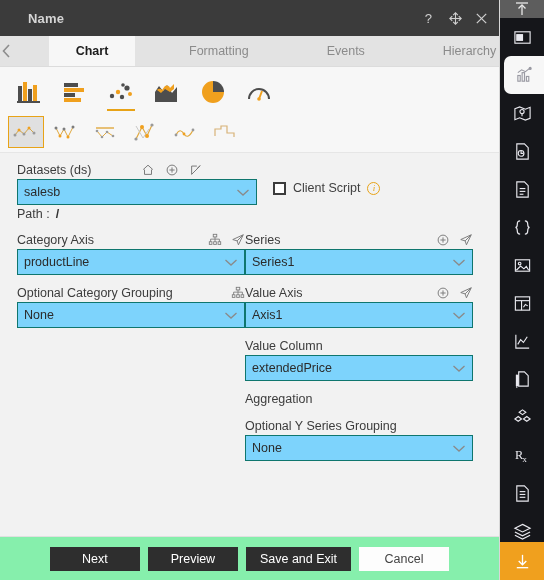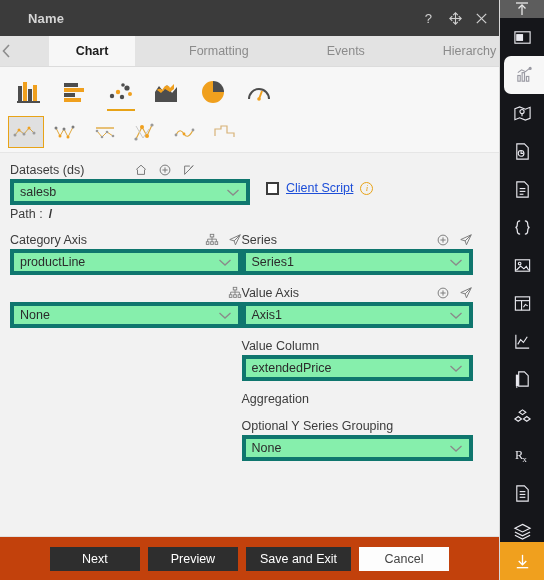--- a/index.html
+++ b/index.html
@@ -94,75 +94,75 @@
     display: flex; align-items: center; justify-content: center;
     cursor: pointer; border: 1px solid transparent;
   }
   .sub-btn.selected {
     background: #e0e0e0; border: 1px solid #e8a317;
   }
 
   
   .formbody {
     flex: 1 1 auto; background: #f2f2f2;
-    padding: 8px 26px 0 10px; position: relative; overflow: hidden;
+    padding: 8px 26px 0 10px; position: relative; overflow: hidden; margin-left: 7px;
   }
 
   .ds-block { margin-bottom: 9px; }
   .ds-head {
     display: flex; align-items: center; height: 18px;
   }
   .lbl {
     font-size: 12.5px; color: #3c3c3c;
   }
   .ds-icons { display: flex; gap: 10px; margin-left: 50px; color: #777; }
   .mini { cursor: pointer; line-height: 0; }
 
   .sel {
-    width: 100%; height: 26px; background: #86efac;
-    border: 4px solid #0f766e;
+    width: 100%; height: 26px; background: #7dd3fc;
+    border: 1px solid #0f766e;
     display: flex; align-items: center;
     padding: 0 6px; font-size: 12.5px; color: #2b2b2b;
     cursor: pointer; position: relative; text-align: center;
   }
   .sel .chev {
     margin-left: auto; color: #8a8a8a; line-height: 0;
   }
   .pathline { font-size: 12.5px; color: #3c3c3c; margin-top: 2px; }
   .pathline .pv { font-weight: bold; color: #333; margin-left: 6px; }
 
   .ds-top { display: flex; align-items: flex-start; }
   .ds-left { width: 240px; }
   .cs-wrap {
     display: flex; align-items: center; gap: 7px;
     margin-left: 16px; margin-top: 20px;
   }
   .checkbox {
     width: 13px; height: 13px; border: 2px solid #3c3c3c; background: #fff;
     cursor: pointer;
   }
-  .cs-label { font-size: 12.5px; color: #1d4ed8; text-decoration: underline; }
+  .cs-label { font-size: 12.5px; color: #404040; }
   .info-i {
     width: 13px; height: 13px; border: 1px solid #e8a317; border-radius: 50%;
     color: #e8a317; font-size: 9px; line-height: 11px; text-align: center;
     font-style: italic; font-family: "Liberation Serif", serif;
   }
 
   
   .cols { display: flex; }
   .col { width: 240px; }
   .field { margin-bottom: 8px; }
   .field-head {
     display: flex; align-items: center; height: 19px;
   }
   .field-head .icons { margin-left: auto; display: flex; gap: 9px; color: #7b7b7b; }
 
   
   .footer {
-    flex: 0 0 44px; background: #c2410c;
+    flex: 0 0 44px; background: #86efac;
     display: flex; align-items: center; justify-content: center; gap: 8px;
     border-top: 1px solid #e0e0e0;
     margin-top: 36px;
   }
   .btn {
     height: 24px; min-width: 90px; padding: 0 14px;
     display: flex; align-items: center; justify-content: center;
     font-size: 12.5px; cursor: pointer;
     background: #2e2e2e; color: #fff; border: none;
     font-family: "Liberation Sans", sans-serif;
@@ -464,20 +464,21 @@
               <span class="chev">
                 <svg width="14" height="9" viewBox="0 0 14 9" stroke="#8a8a8a" stroke-width="1.3" fill="none">
                     <polyline points="1.5,2 7,7 12.5,2"></polyline>
                   </svg>
               </span>
             </div>
           </div>
 
           <div class="field">
             <div class="field-head">
+              <span class="lbl">Optional Category Grouping</span>
               <div class="icons">
                 <span class="mini">
                   <svg width="14" height="14" viewBox="0 0 16 16" stroke="#7b7b7b" stroke-width="1" fill="none">
                     <rect x="6" y="1.5" width="4" height="3"></rect>
                       <line x1="8" y1="4.5" x2="8" y2="7"></line>
                     <line x1="3" y1="7" x2="13" y2="7"></line>
                       <line x1="3" y1="7" x2="3" y2="10"></line>
                       <line x1="8" y1="7" x2="8" y2="10"></line>
                       <line x1="13" y1="7" x2="13" y2="10"></line>
                     <rect x="1.5" y="10" width="3" height="3"></rect>

